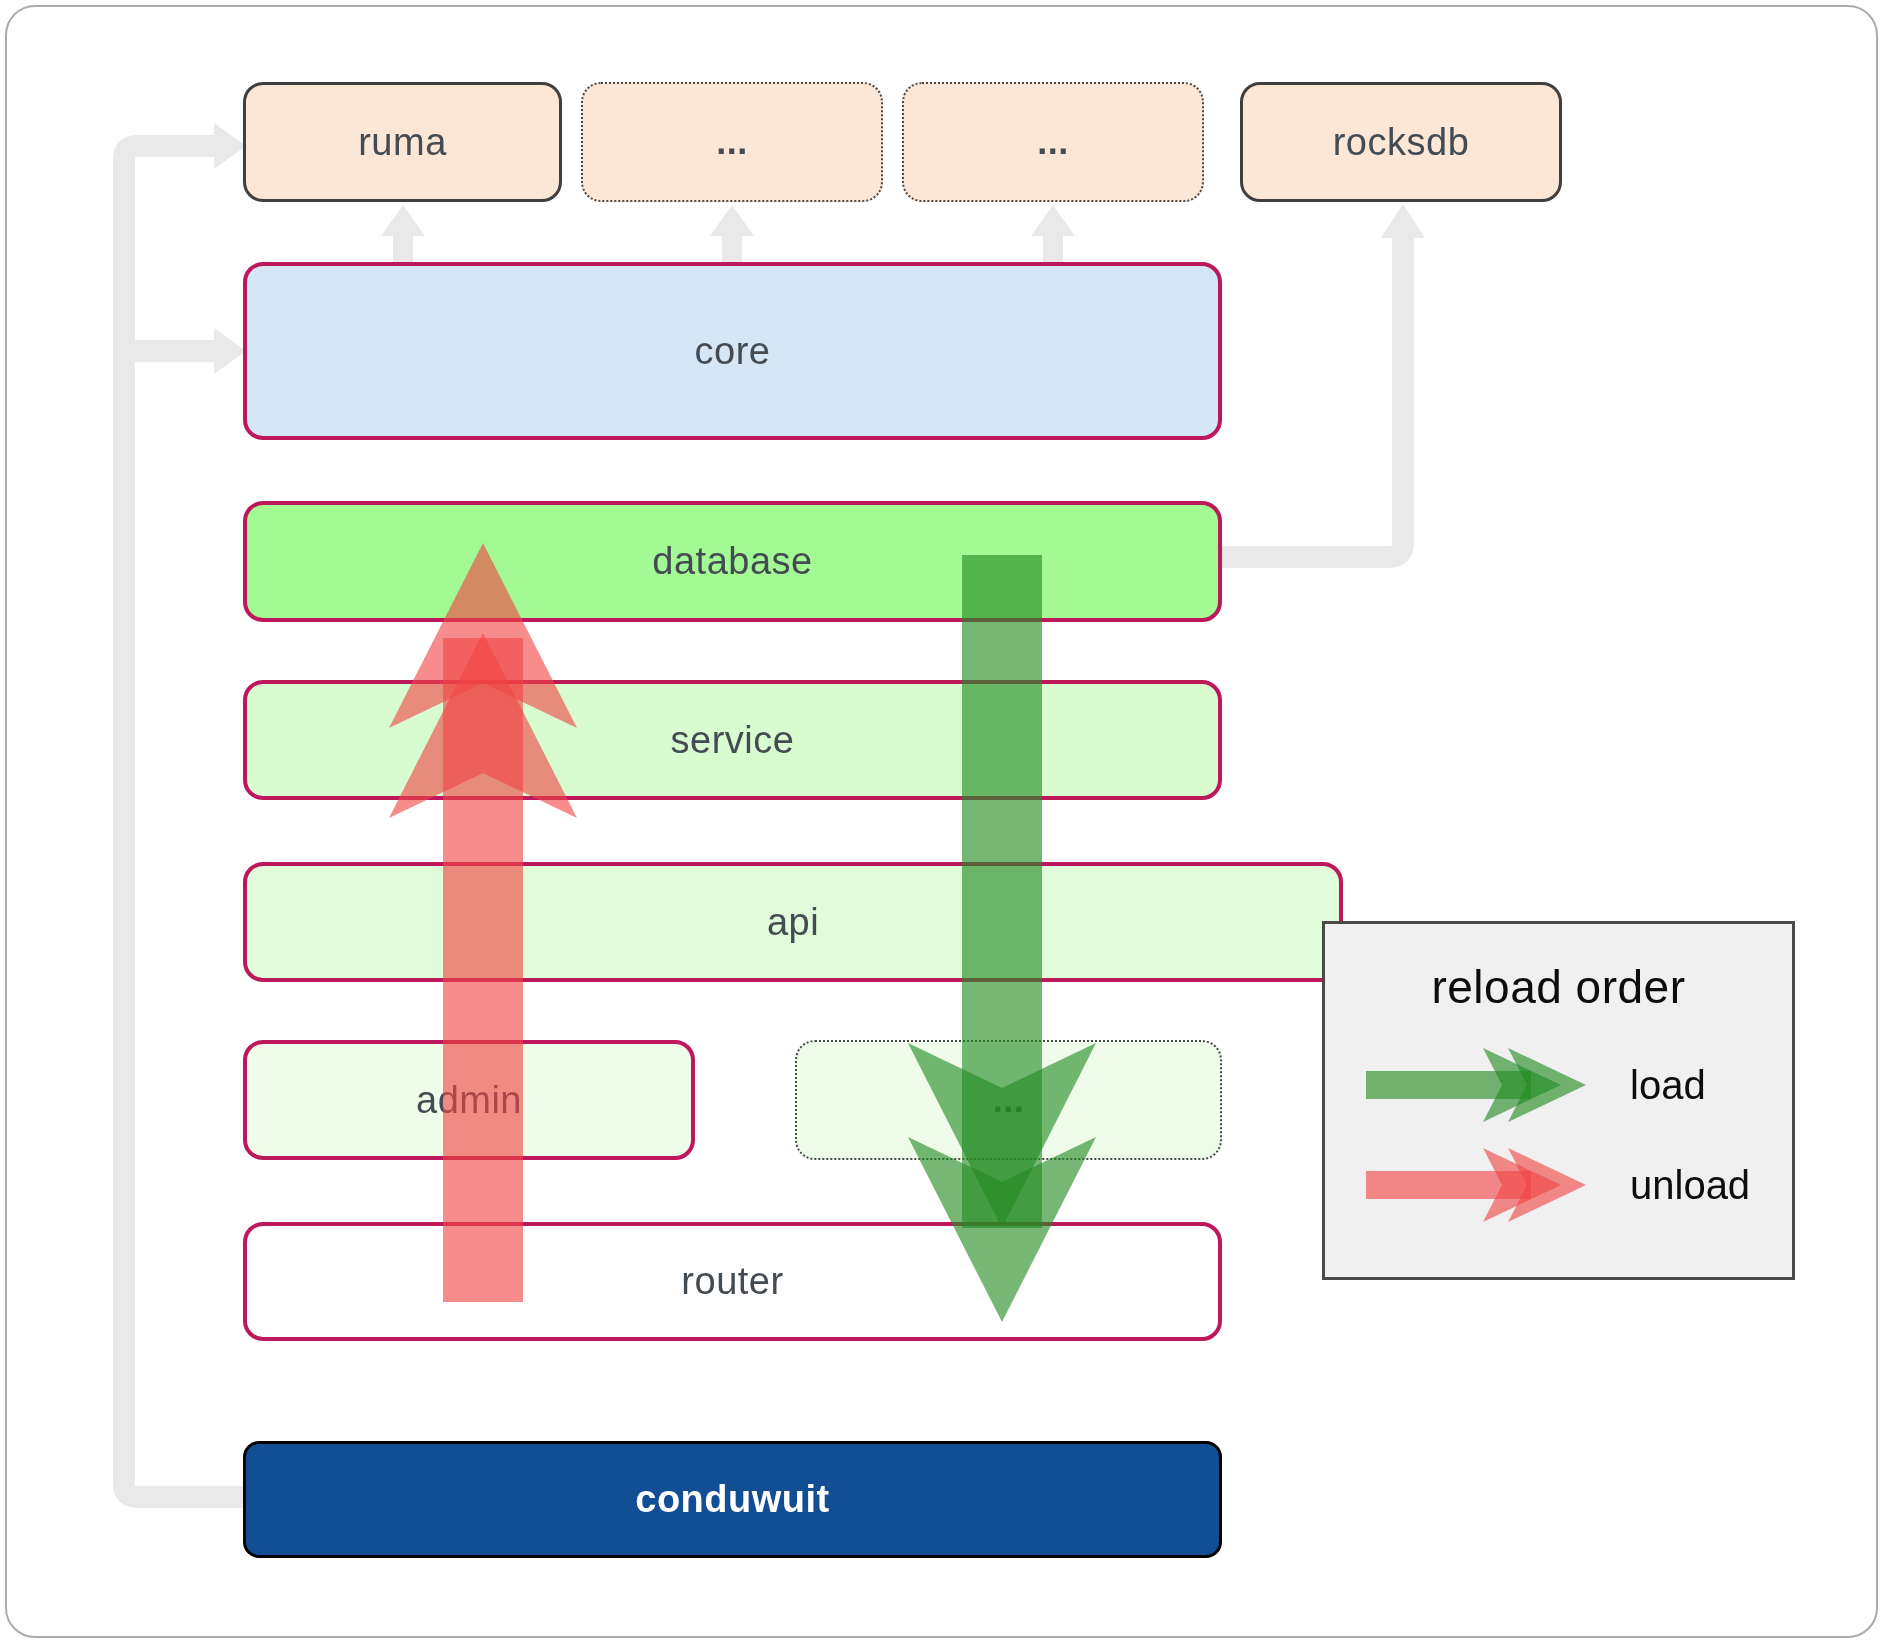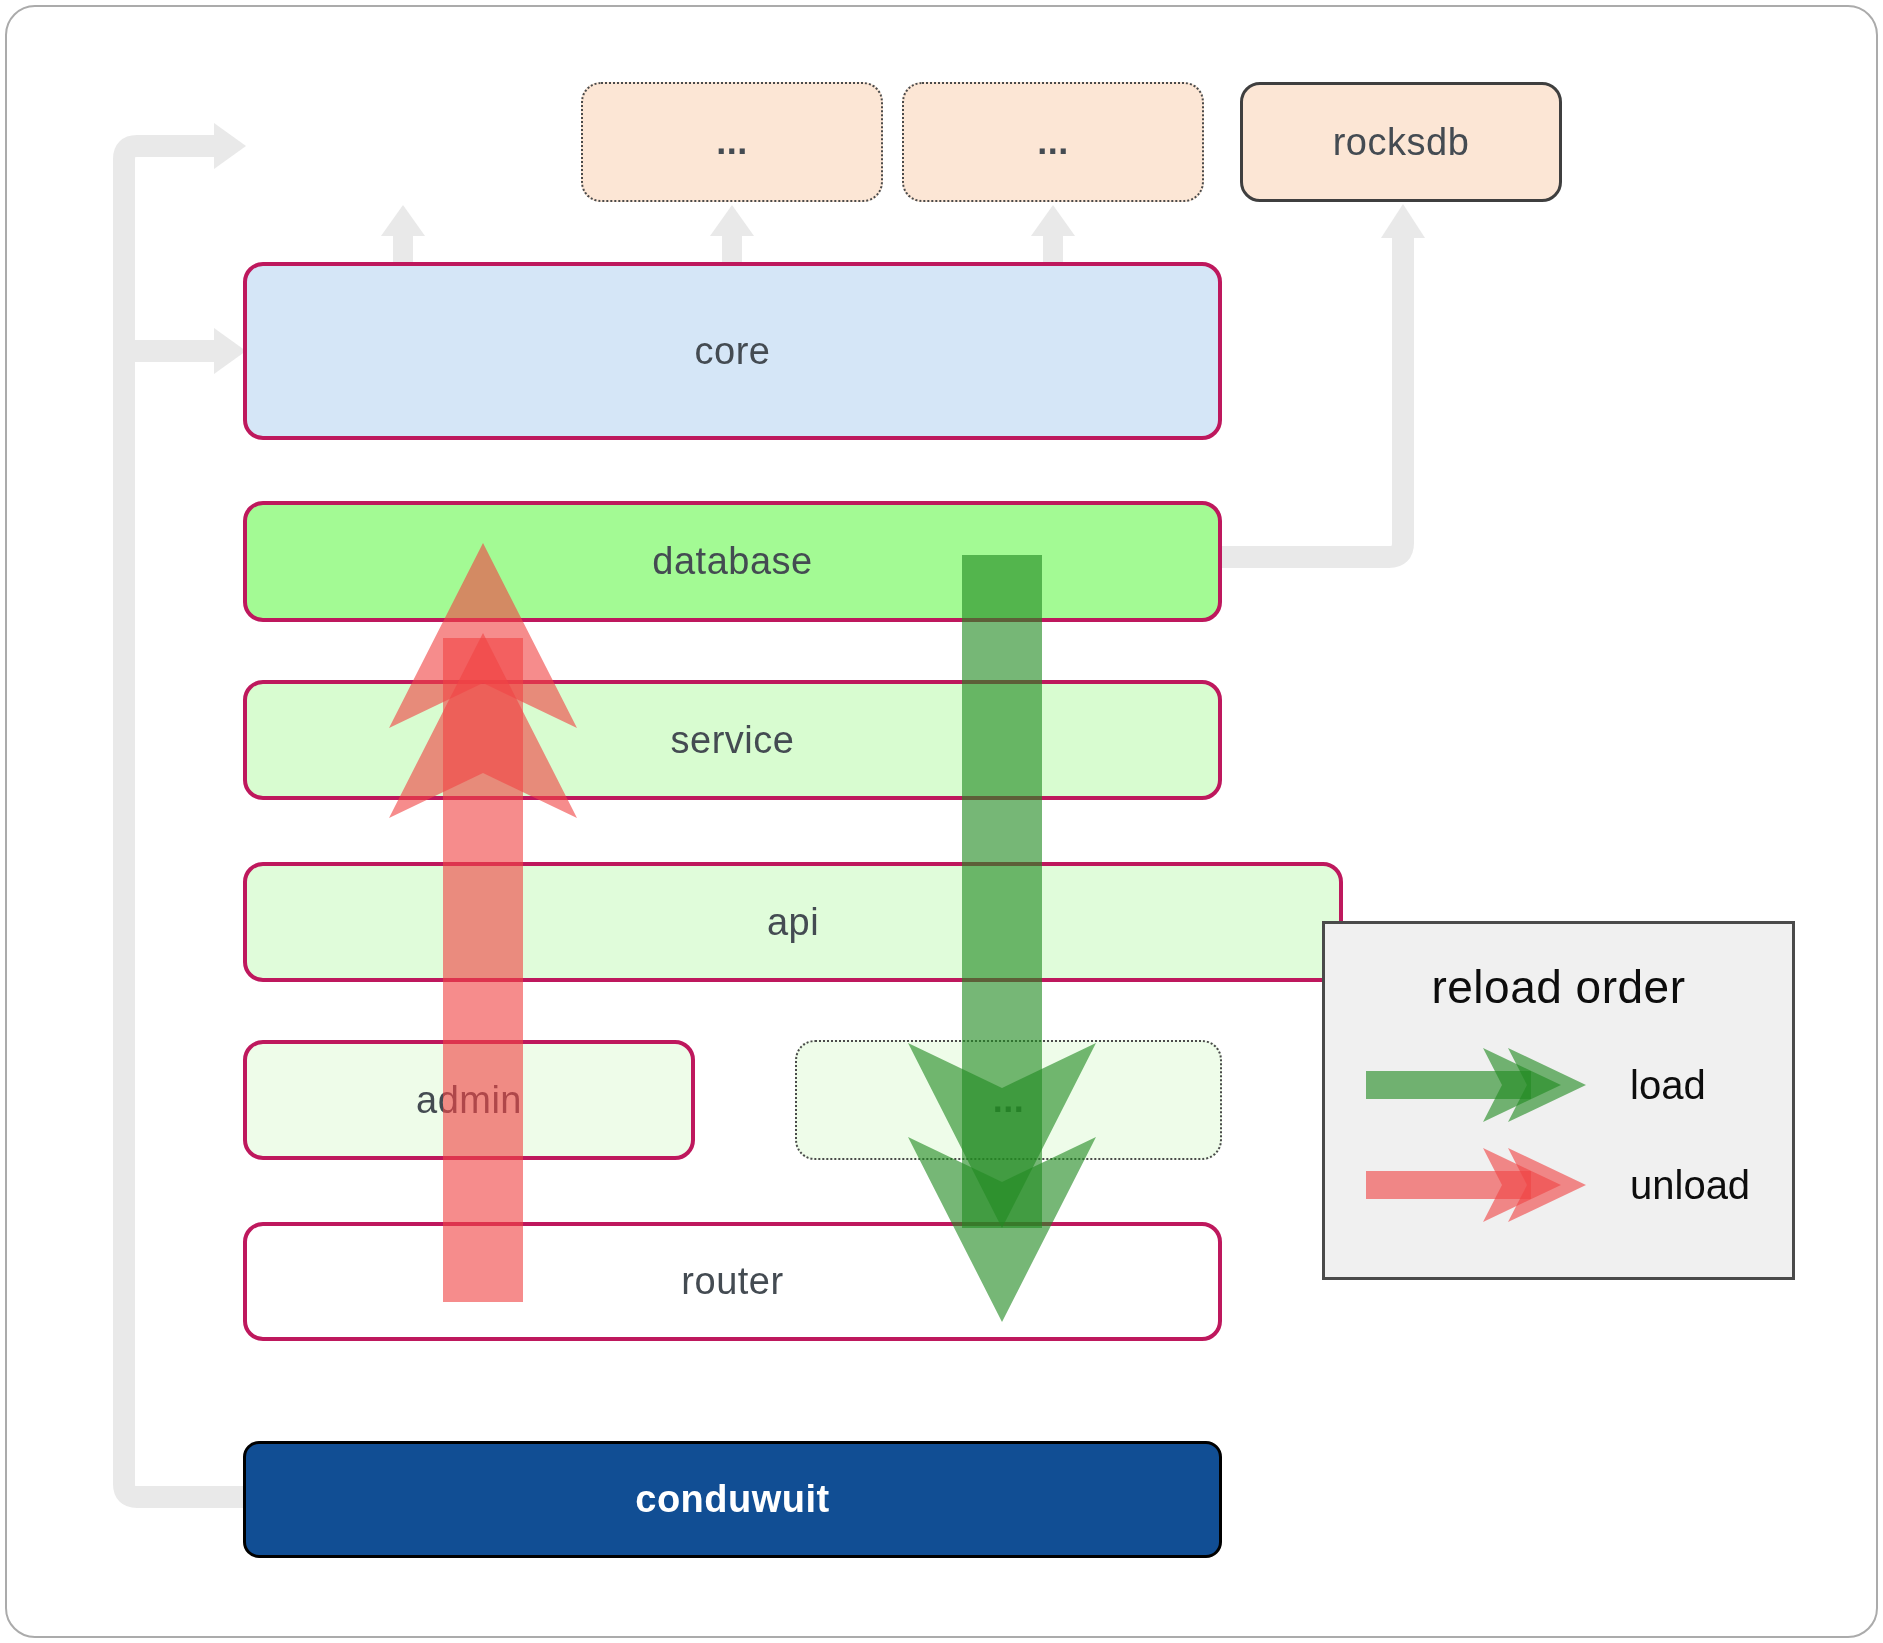--- a/index.html
+++ b/index.html
@@ -81,20 +81,23 @@
     <polygon points="381,236 425,236 403,205" fill="#e9e9e9"></polygon>
     <path d="M 732 262 L 732 235" fill="none" stroke-width="20" stroke="#e9e9e9"></path>
     <polygon points="710,236 754,236 732,205" fill="#e9e9e9"></polygon>
     <path d="M 1053 262 L 1053 235" fill="none" stroke-width="20" stroke="#e9e9e9"></path>
     <polygon points="1031,236 1075,236 1053,205" fill="#e9e9e9"></polygon>
 
     <path d="M 1222 557 L 1389 557 Q 1403 557 1403 543 L 1403 237" fill="none" stroke-width="22" stroke="#e9e9e9"></path>
     <polygon points="1381,238 1425,238 1403,204" fill="#e9e9e9"></polygon>
   </svg>
 
+  <div class="box peach b-solid-dark bx-ruma">
+    <span>ruma</span>
+  </div>
   <div class="box peach b-dotted bx-deps1">
     <span class="dots">...</span>
   </div>
   <div class="box peach b-dotted bx-deps2">
     <span class="dots">...</span>
   </div>
   <div class="box peach b-solid-dark bx-rocksdb">
     <span>rocksdb</span>
   </div>
 

